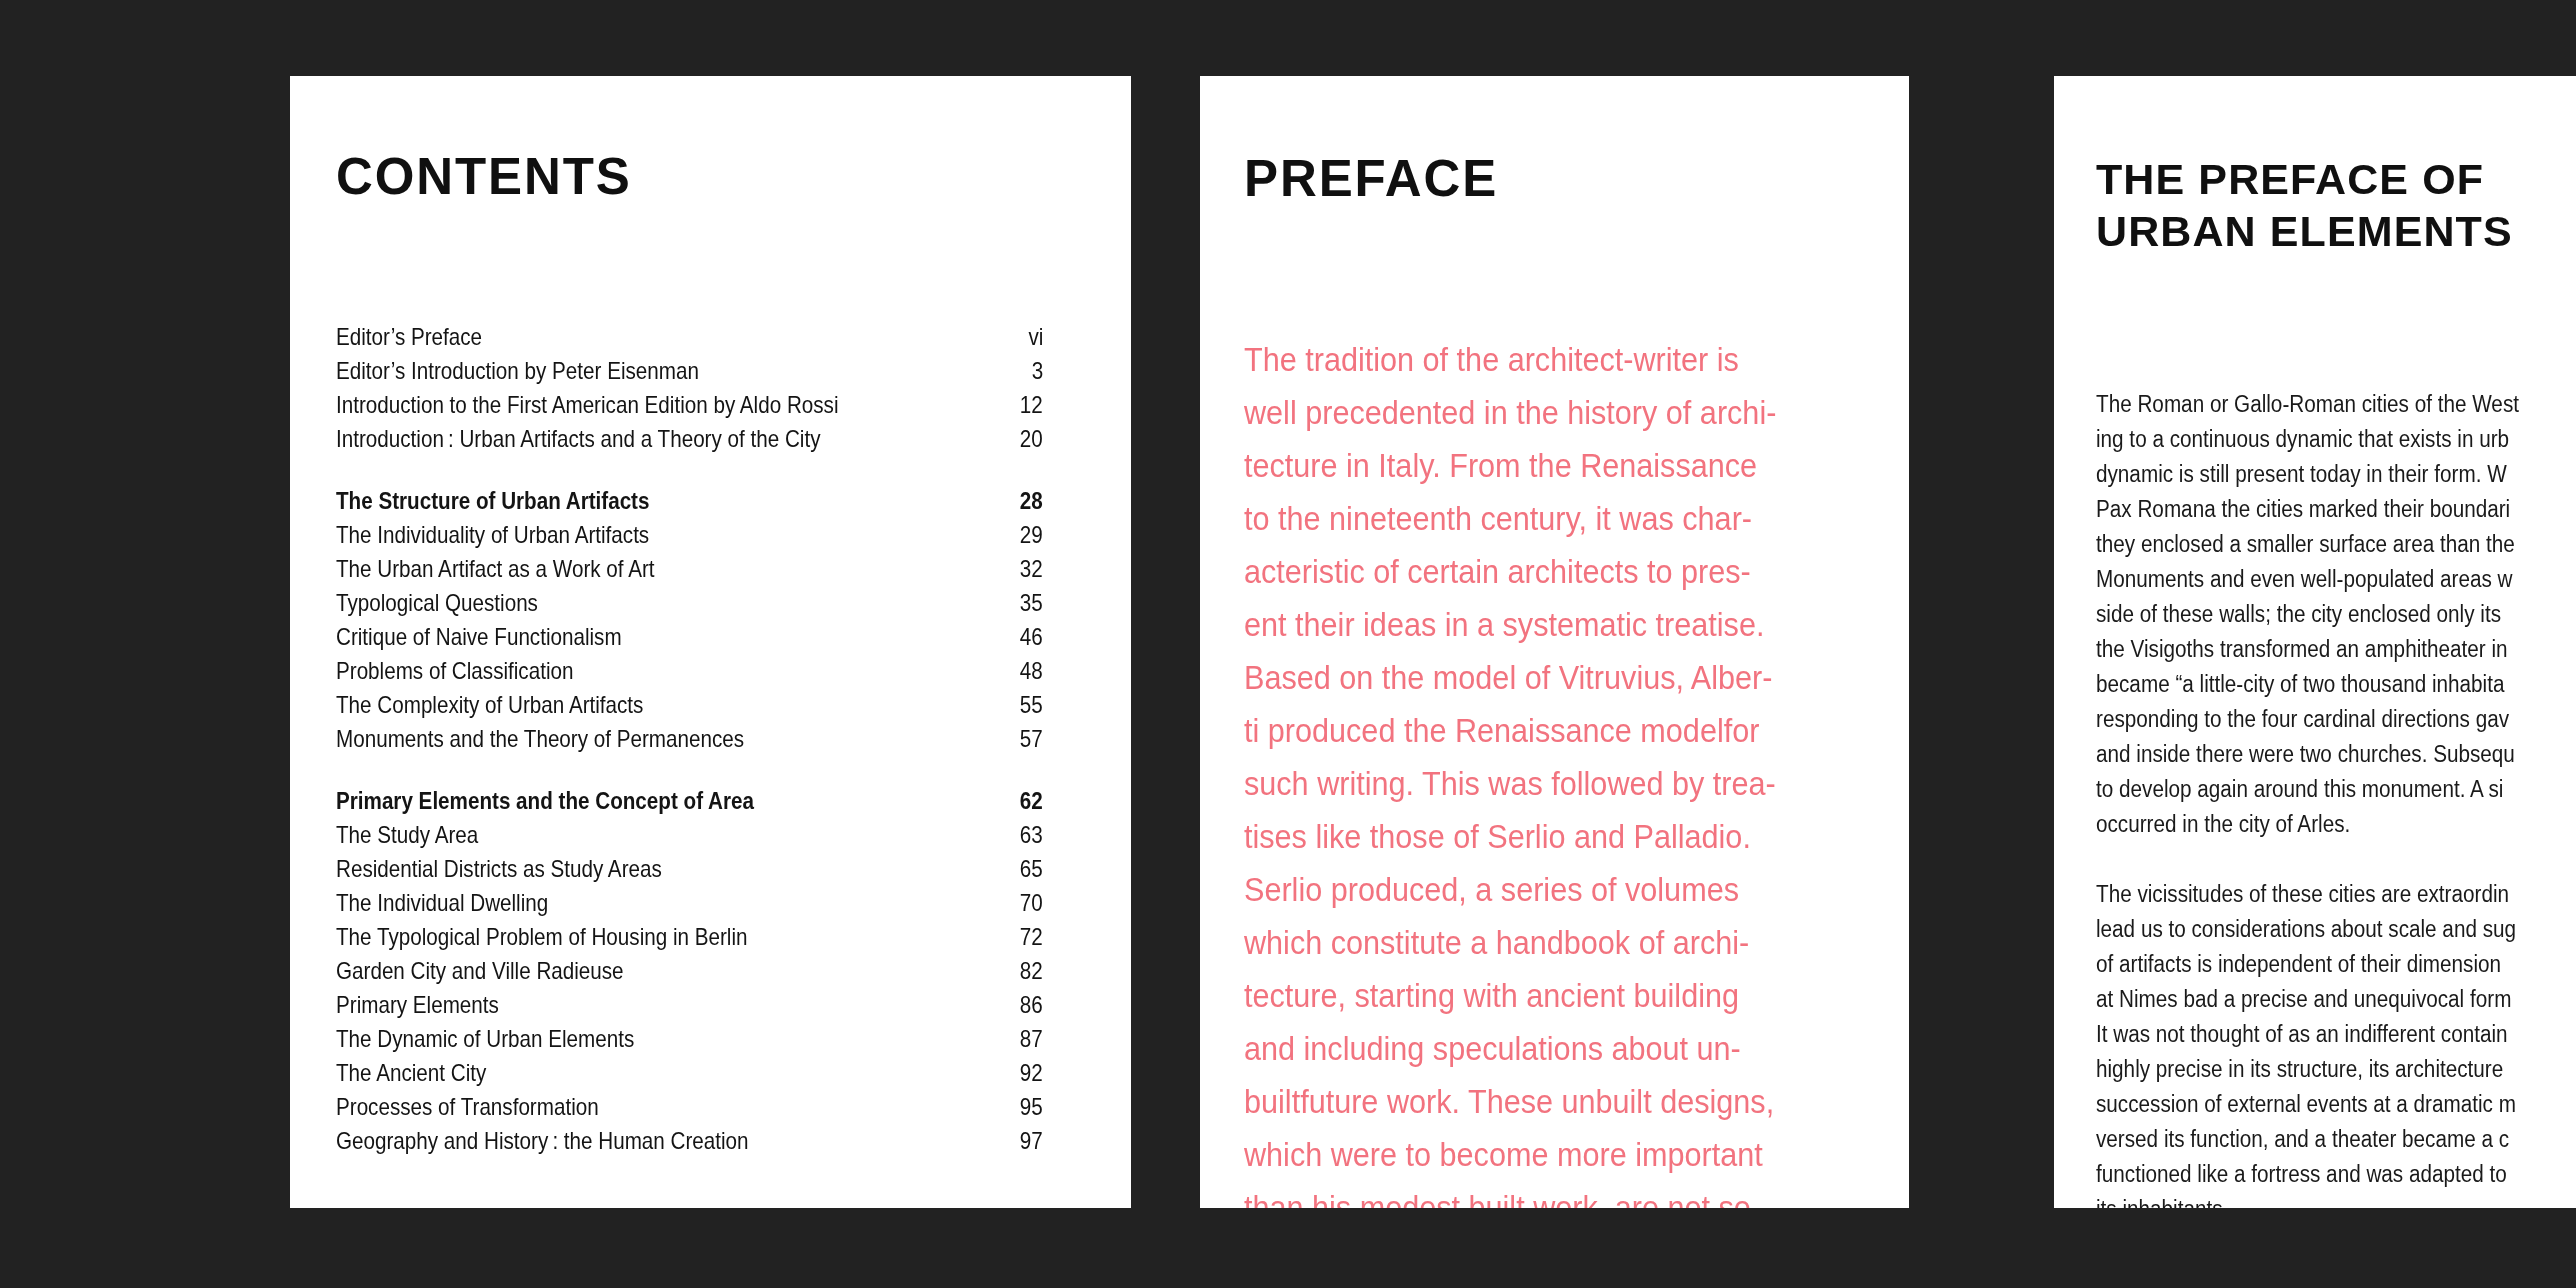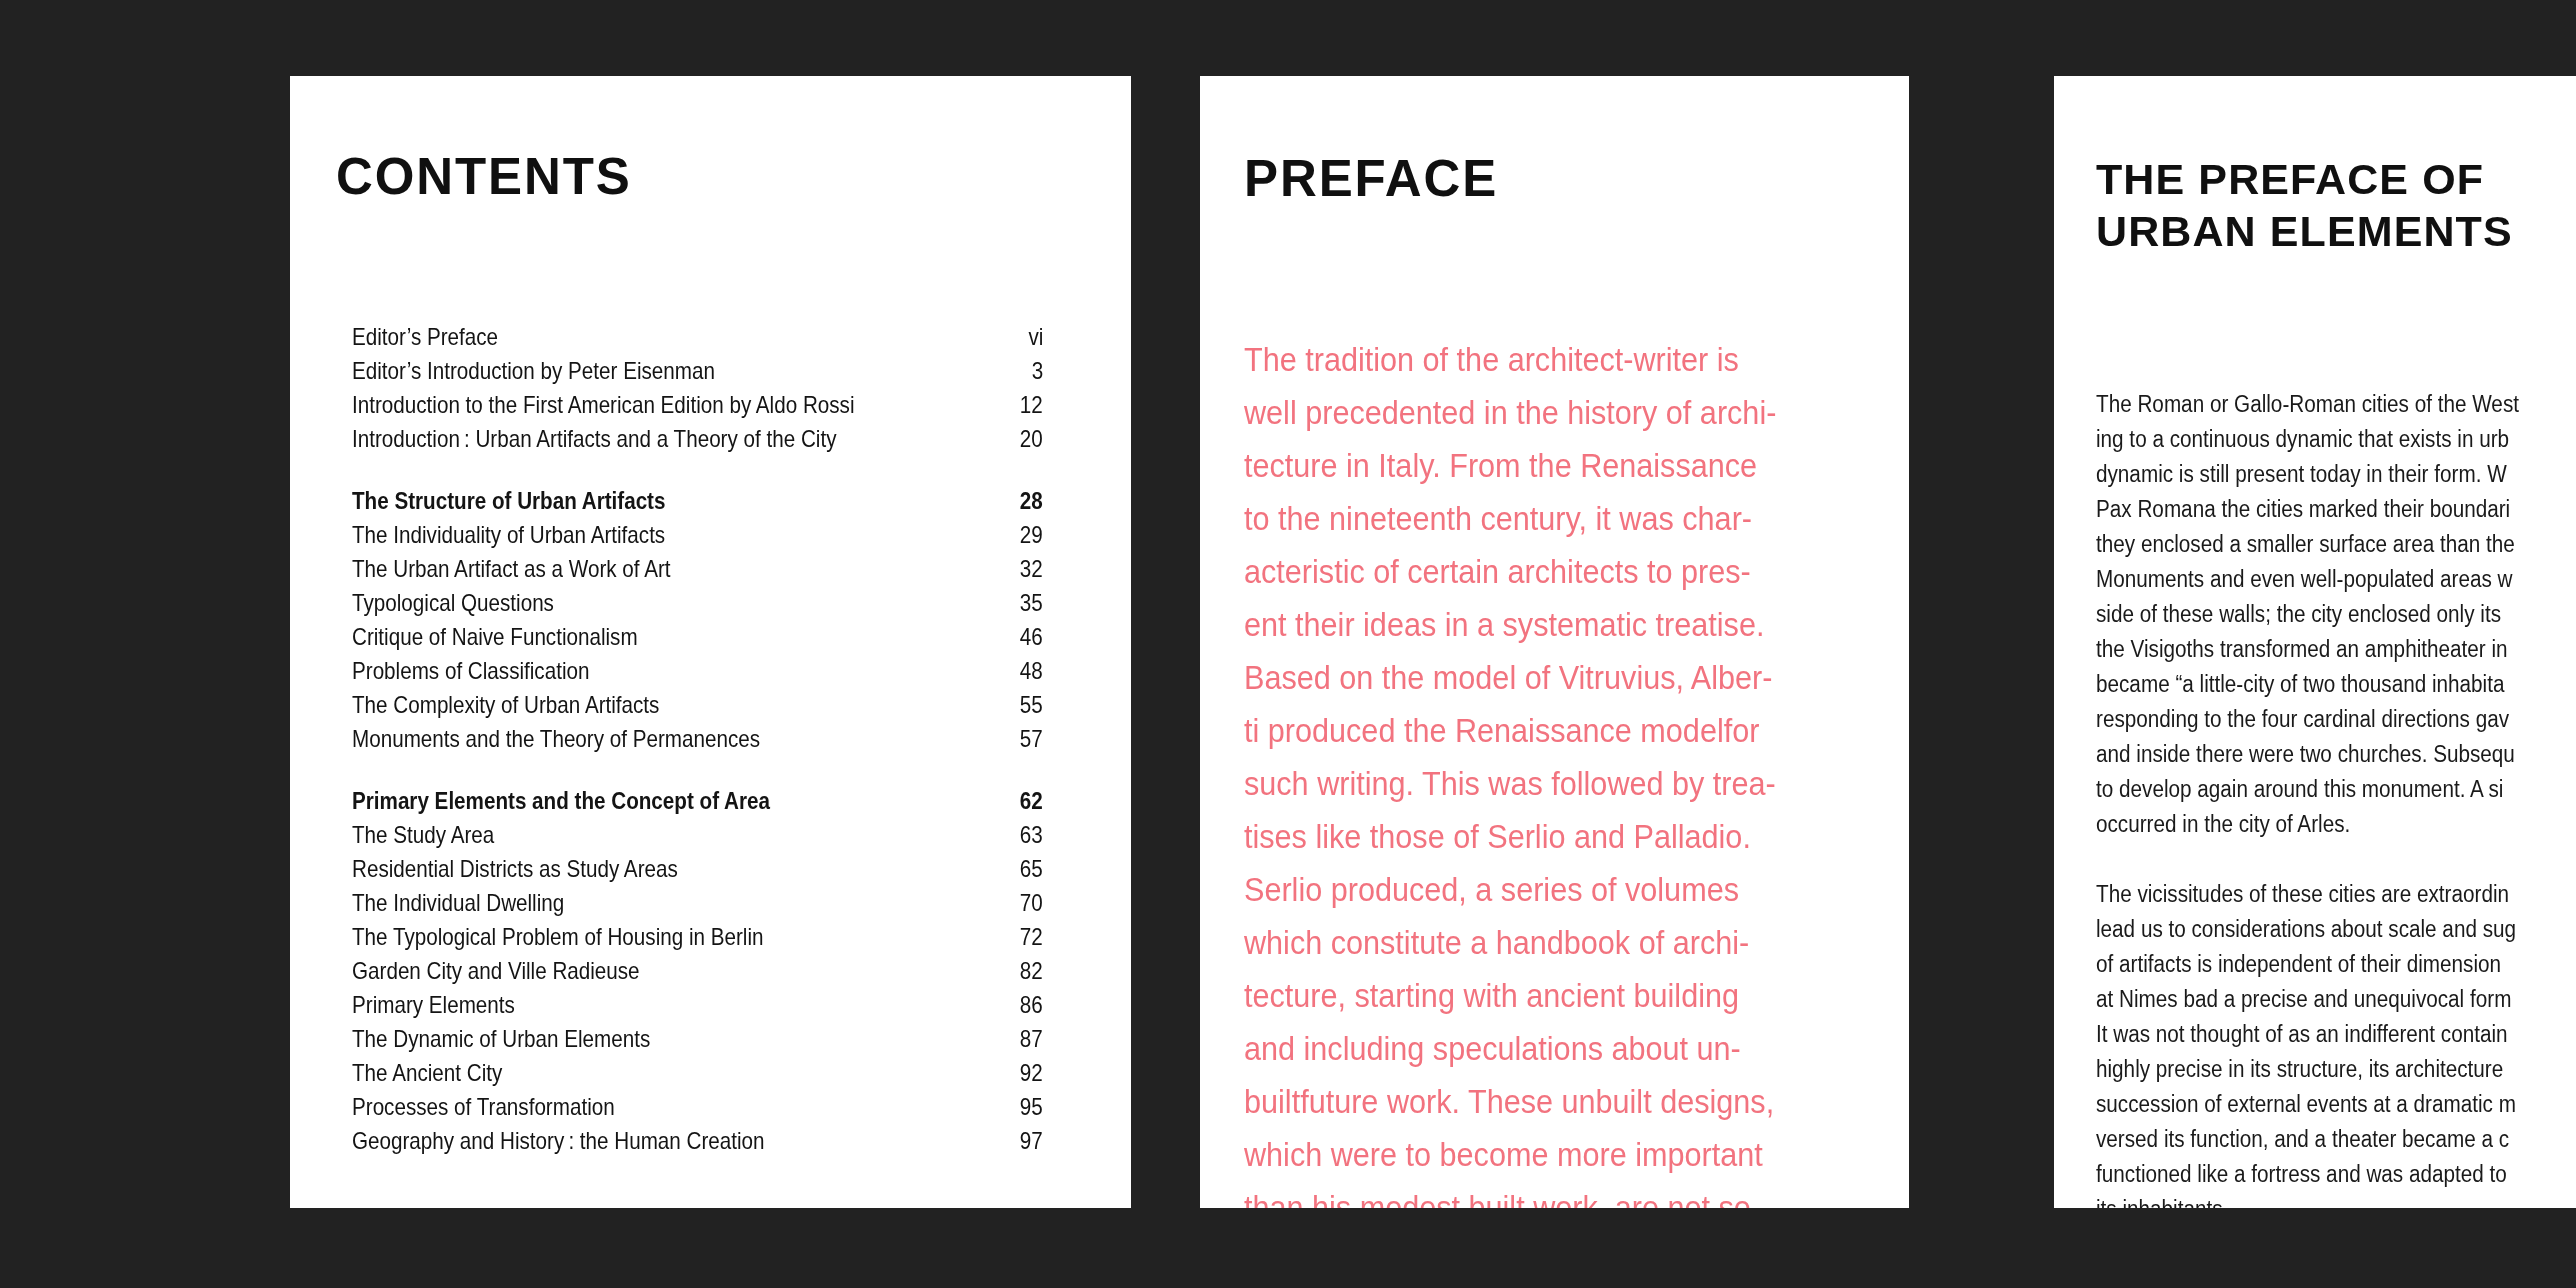--- a/index.html
+++ b/index.html
@@ -64,21 +64,20 @@
   .toc-row {
     display: flex;
     align-items: flex-start;
     justify-content: space-between;
     font-family: "Liberation Sans Narrow", "Liberation Sans", sans-serif;
     font-stretch: condensed;
     font-size: 24px;
     line-height: 34px;
     color: #141414;
     white-space: nowrap;
-    margin-left: 16px;
   }
   .toc-row .t {
     transform: scaleX(0.86);
     transform-origin: left center;
     display: inline-block;
   }
   .toc-row .p {
     transform: scaleX(0.86);
     transform-origin: right center;
     display: inline-block;

